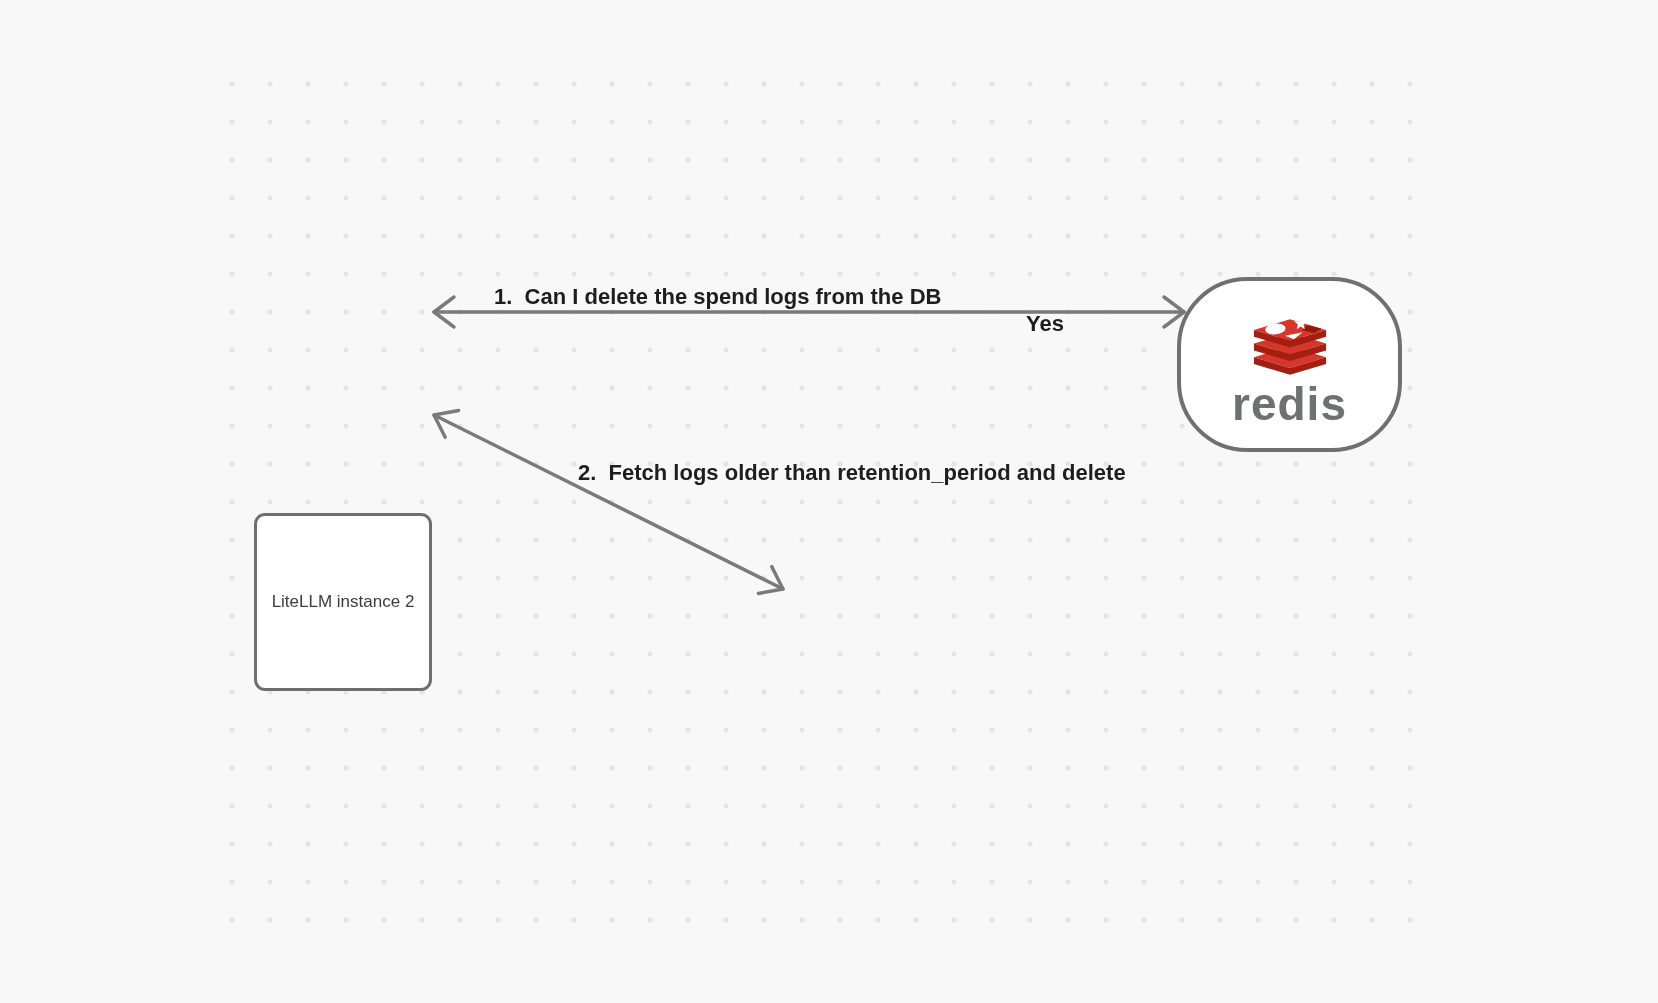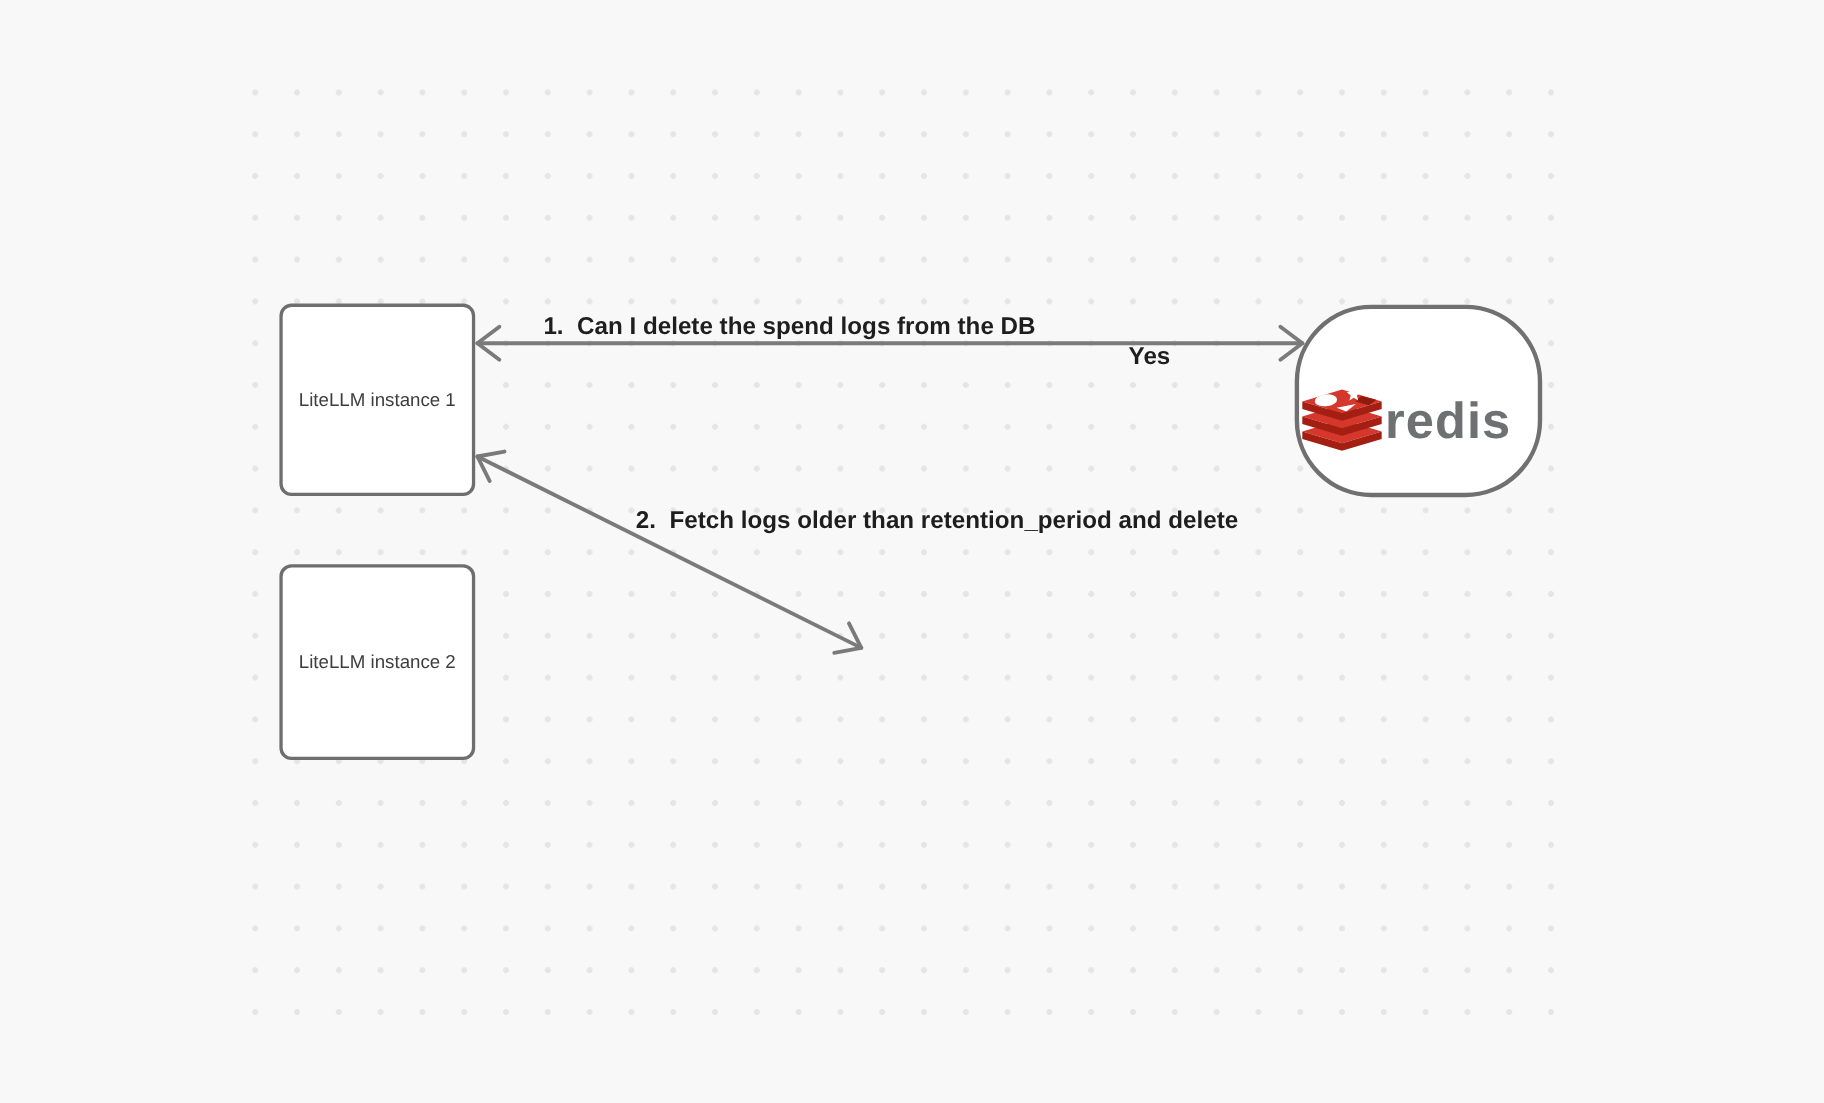--- a/index.html
+++ b/index.html
@@ -24,21 +24,21 @@
     display:flex;align-items:center;justify-content:center;
     color:#3d3d3d;font-size:17px;
   }
   .box-1{top:276px;height:175px;}
   .box-2{top:513px;height:178px;}
   .box-3{top:757px;height:177px;}
   .redis-node{
     position:absolute;left:1177px;top:277px;width:225px;height:175px;
     background:#ffffff;border:4px solid #707070;border-radius:70px;
     box-sizing:border-box;
-    display:flex;flex-direction:row;align-items:center;
+    display:flex;flex-direction:column;align-items:center;
     padding-top:32px;
   }
   .redis-word{
     color:#6e7071;font-size:46px;font-weight:700;line-height:1;
     margin-top:2px;letter-spacing:1px;
   }
   .db-node{position:absolute;left:798px;top:516px;width:184px;height:180px;}
   .edge-label{
     position:absolute;
     color:#1e1e1e;font-size:22px;font-weight:700;
@@ -63,23 +63,20 @@
       <path d="M1164 297 L1184 312 L1164 327"></path>
     </g>
 
     <g>
       <path d="M434 415 L783 589"></path>
       <path d="M445.2 437.3 L434 415 L458.6 410.5"></path>
       <path d="M758.4 593.5 L783 589 L771.8 566.7"></path>
     </g>
   </svg>
 
-  <div class="node-box box-1">
-    <span>LiteLLM instance 1</span>
-  </div>
 
   <div class="node-box box-2">
     <span>LiteLLM instance 2</span>
   </div>
 
 
   <div class="redis-node">
     <svg width="78" height="66" viewBox="0 -2 80 63">
 
       <polygon points="40,30 77,41 40,52 3,41" fill="#d5372c"></polygon>

